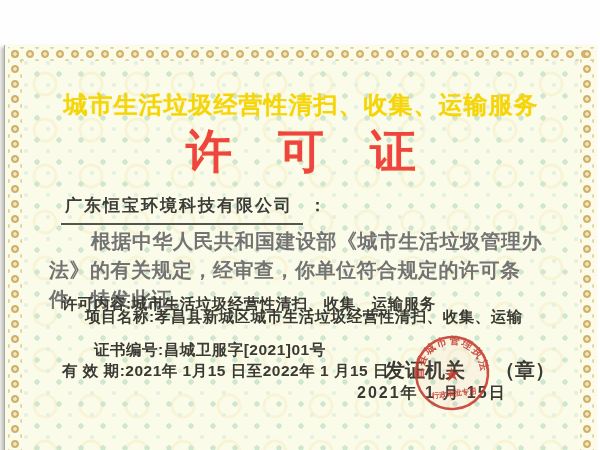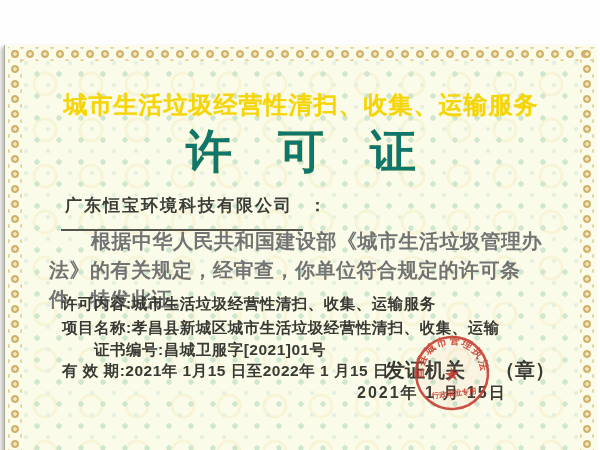--- a/index.html
+++ b/index.html
@@ -41,35 +41,35 @@
   
   .abs{position:absolute;}
   .subtitle{
     left:0;right:0;top:44px;text-align:center;
     font-size:24px;font-weight:bold;color:#f5d509;
     letter-spacing:1px;
     text-shadow:0 0 1px rgba(245,213,9,.6);
   }
   .title{
     left:0;right:0;top:76px;text-align:center;
-    font-size:46px;font-weight:bold;color:#0f766e;
+    font-size:46px;font-weight:bold;color:#ef4444;
     letter-spacing:46px;text-indent:46px;
     text-shadow:0 0 1px rgba(245,213,9,.6);
   }
   .addressee{left:56px;top:149px;font-size:17px;font-weight:bold;color:#3d3d38;letter-spacing:2px;}
-  .addressee .uline{border-bottom:2px solid #55554e;padding:0 10px 12px 4px;display:inline-block;text-align:center;}
+  .addressee .uline{border-bottom:2px solid #55554e;padding:0 10px 6px 4px;display:inline-block;text-align:center;}
   .addressee .colon{margin-left:6px;}
   .bodytext{
     left:44px;top:182px;width:504px;
     font-size:20px;font-weight:600;color:#737373;
     line-height:29px;text-indent:42px;letter-spacing:0.5px;
   }
   .frow{left:57px;height:22px;font-size:15.5px;font-weight:bold;color:#3a3a34;letter-spacing:0.5px;white-space:nowrap;}
   .frow.r0{top:249px;text-align:center;}
-  .frow.r1{top:273px;}
+  .frow.r1{top:262px;margin-left:23px;}
   .frow.r2{top:295px;margin-left:32px;}
   .frow.r3{top:316px;}
   .issuer{left:380px;top:312px;font-size:20px;font-weight:bold;color:#3a3a34;white-space:nowrap;}
   .issuer .gap{display:inline-block;width:30px;}
   .issue-date{left:352px;top:338px;font-size:16px;font-weight:bold;color:#3a3a34;letter-spacing:2px;white-space:nowrap;}
   
   .seal{left:408px;top:289px;width:78px;height:78px;opacity:.88;transform:rotate(-6deg);}
 </style>
 </head>
 <body>

